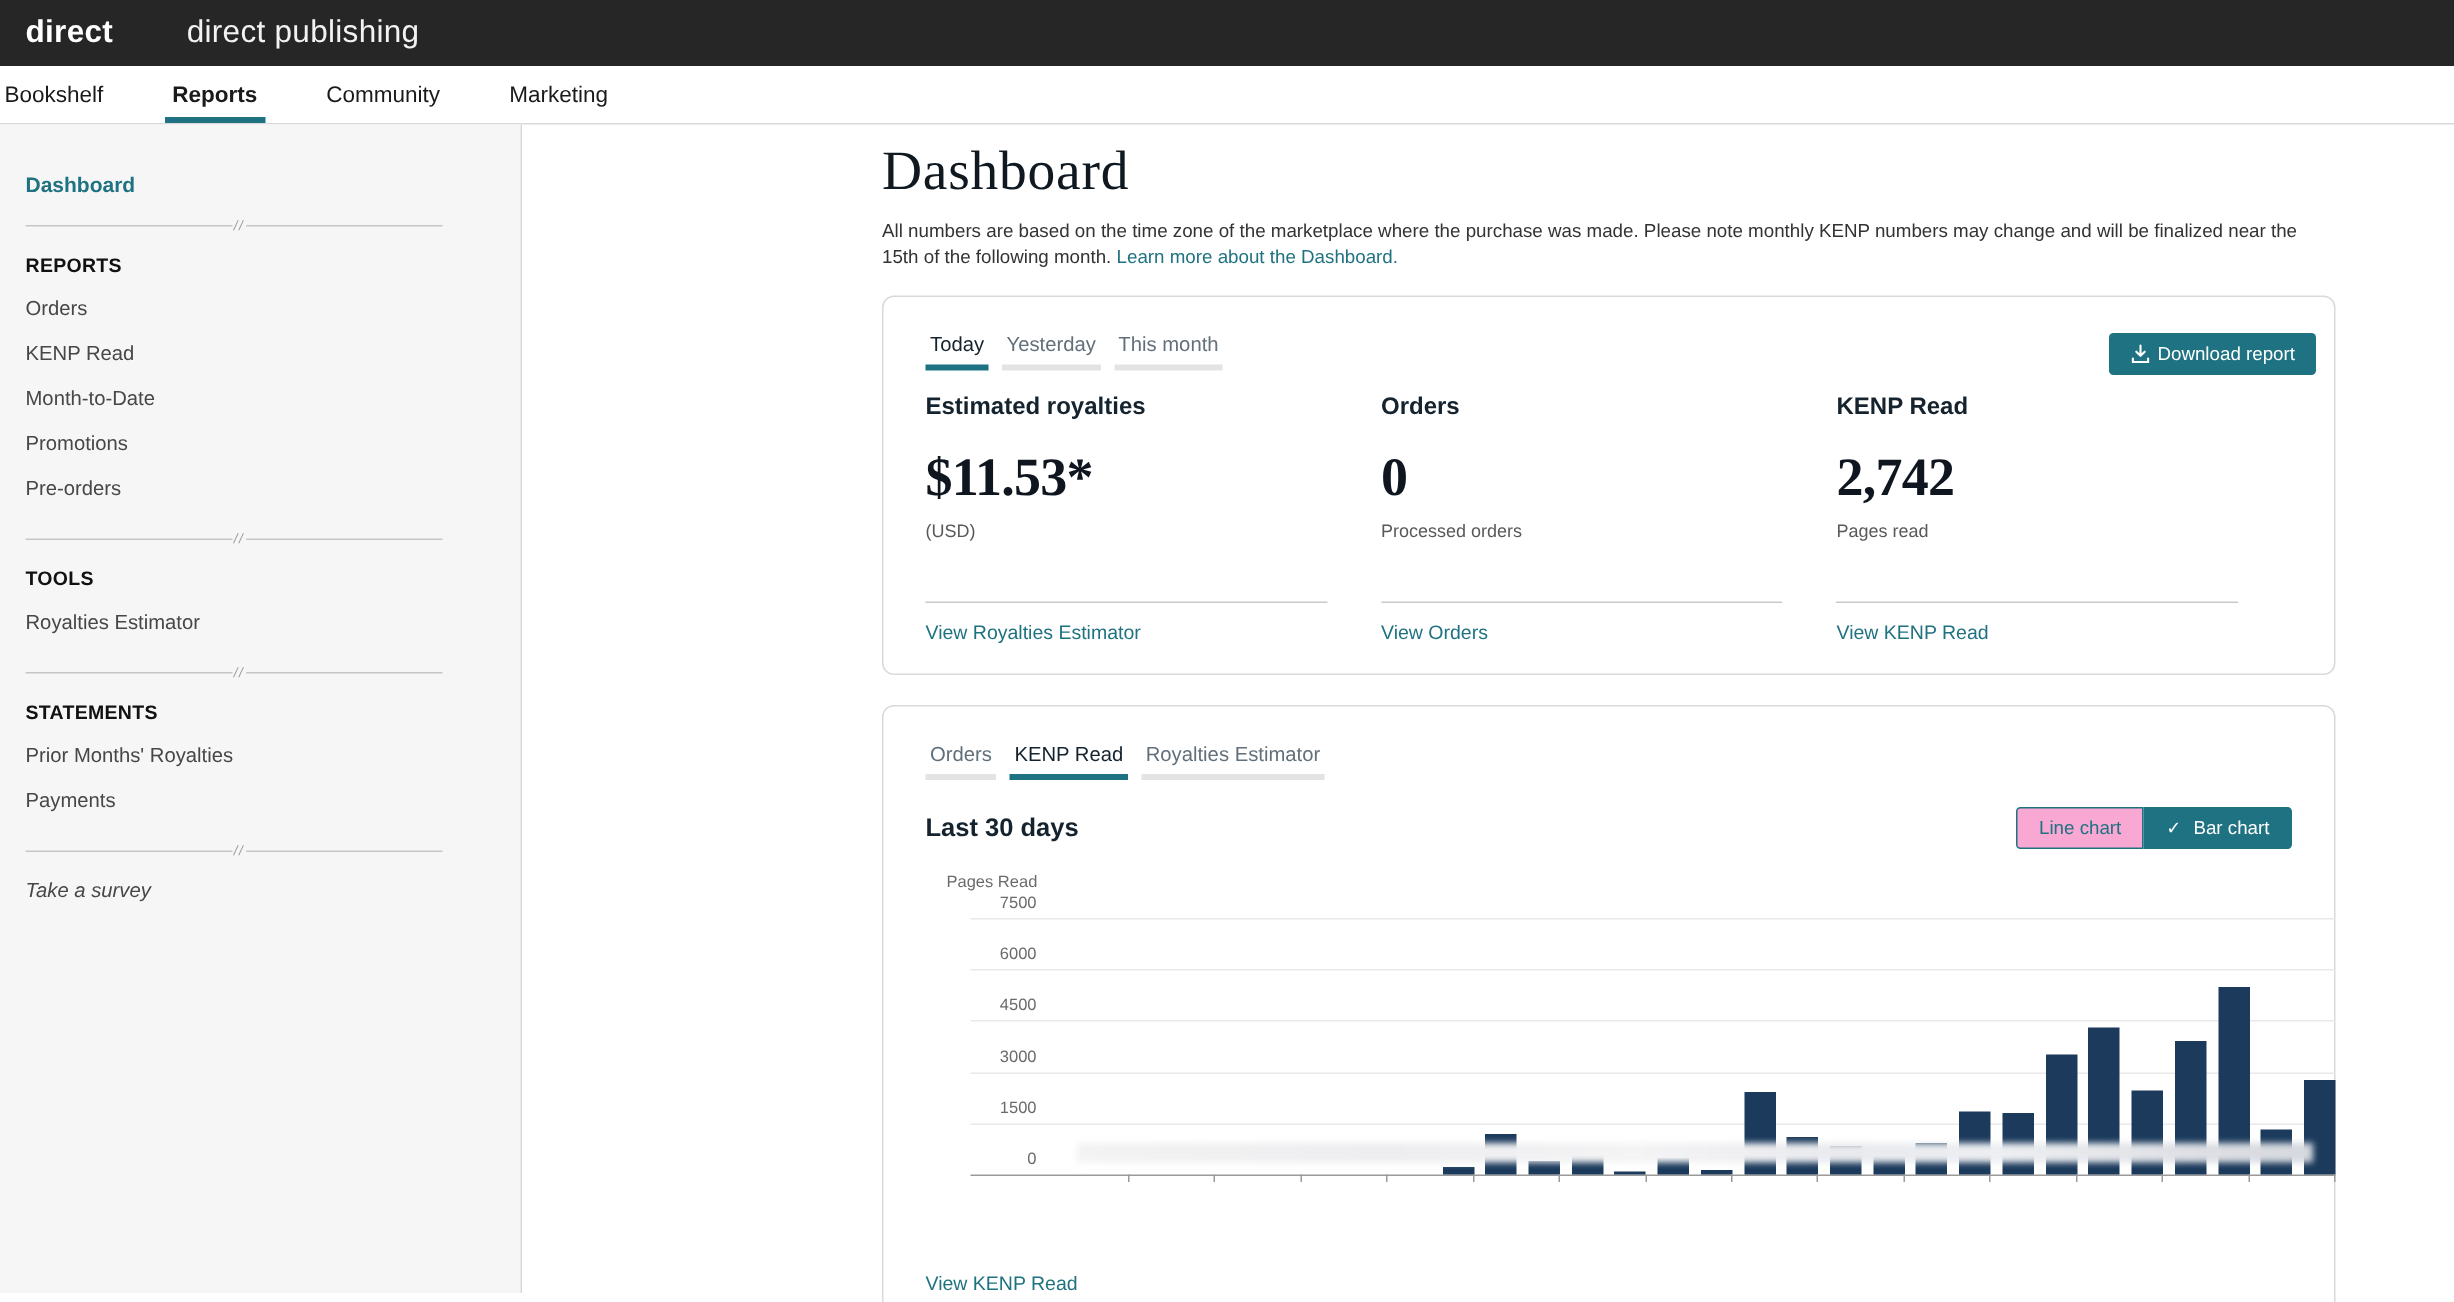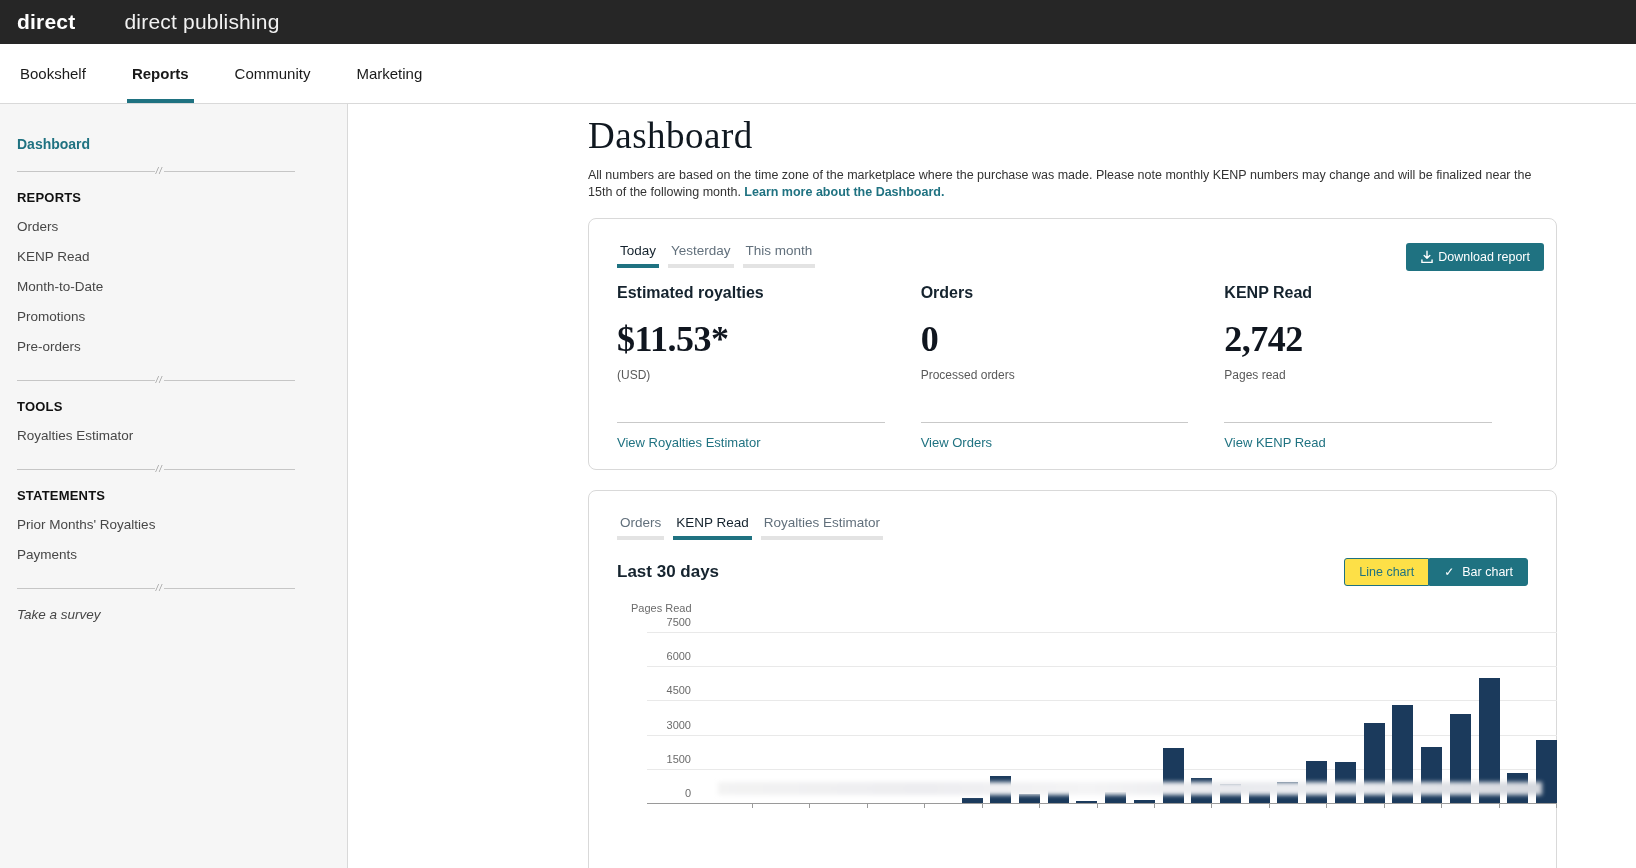--- a/index.html
+++ b/index.html
@@ -6,22 +6,22 @@
   html,body { width:1636px; height:868px; overflow:hidden; background:#fff;
     font-family:"Liberation Sans", sans-serif; }
 
   
   .appbar { height:44px; background:#262626; display:flex; align-items:center; padding-left:17px; }
   .logo { color:#fff; font-size:21px; letter-spacing:.2px; }
   .logo b { font-weight:bold; }
   .logo span { font-weight:300; color:#f2f2f2;margin-left:43px; }
 
   
-  .primary-nav { height:60px; background:#fff; border-bottom:1px solid #d9d9d9;
-    display:flex; align-items:stretch; padding-left:17px; }
+  .primary-nav { height:39px; background:#fff; border-bottom:1px solid #d9d9d9;
+    display:flex; align-items:stretch; }
   .nav-item { position:relative; display:flex; align-items:center; padding:0 3px;
     margin-right:40px; font-size:15px; color:#1a1a1a; cursor:pointer; }
   .nav-item.active { font-weight:bold; }
   .nav-item.active::after { content:""; position:absolute; left:-2px; right:-2px; bottom:0;
     height:4px; background:var(--accent); }
 
   :root { --accent:#1f7281; --bar:#1b3a5c; --ink:#13202e; --grayline:#d9d9d9; }
 
   
   .page-body { display:flex; height:779px; }
@@ -36,21 +36,21 @@
   .sb-divider::after  { content:""; flex:1; border-top:1px solid #c6c6c6; }
   .sb-divider .slashes { font-size:9px; font-style:italic; padding:0 1px; letter-spacing:1px; color:#9a9a9a; }
   .sb-head { font-size:13px; font-weight:bold; color:#111; margin:10px 0 6px 0; letter-spacing:.2px; }
   .sb-item { font-size:13.5px; color:#474747; padding:7.5px 0; cursor:pointer; }
   .sb-survey { font-size:13.5px; color:#474747; margin-top:9px; cursor:pointer;font-style:italic; }
 
   
   .page-title { font-family:"Liberation Serif", serif; font-size:37px; color:#101820;
     font-weight:normal; letter-spacing:.5px; }
   .page-desc { margin-top:10px; font-size:12.5px; color:#333; width:948px; line-height:17px; }
-  .learn-link { color:var(--accent); font-weight:bold; cursor:pointer; }
+  .learn-link { color:var(--accent); font-weight:normal; cursor:pointer; }
 
   
   .card { width:969px; border:1px solid #d9d9d9; border-radius:8px; background:#fff;
     padding:20px 28px 18px 28px; position:relative; }
   .card.summary { margin-top:17px; }
   .card.chart { margin-top:20px; }
 
   .tabs { display:flex; }
   .tab { position:relative; font-size:13.5px; color:#62707c; padding:4px 3px 10px 3px;
     margin-right:9px; cursor:pointer; }
@@ -70,21 +70,21 @@
     color:#10161f; margin-top:16px; letter-spacing:-.5px; }
   .kpi-sub { font-size:12px; color:#595959; margin-top:8px; }
   .kpi-col hr { border:none; border-top:1px solid #c9c9c9; margin:40px 36px 0 0; }
   .kpi-link { display:inline-block; margin-top:12px; font-size:13px; color:var(--accent); cursor:pointer; }
 
   
   .chart-head-row { display:flex; align-items:center; justify-content:space-between; margin-top:18px; }
   .chart-heading { font-size:17px; font-weight:bold; color:#15232e; }
   .toggle-group { display:flex; }
   .toggle-btn { height:28px; font-size:12.5px; display:flex; align-items:center; padding:0 14px; cursor:pointer; }
-  .toggle-btn.line { background:#fde047; color:var(--accent); border:1px solid var(--accent);
+  .toggle-btn.line { background:#f9a8d4; color:var(--accent); border:1px solid var(--accent);
     border-radius:3px 0 0 3px; }
   .toggle-btn.bar { background:var(--accent); color:#fff; border:1px solid var(--accent);
     border-radius:0 3px 3px 0; gap:8px; }
   .toggle-btn .check { font-size:12px; }
 
   .chart-area { position:relative; margin:16px 0 0 14px; height:240px; }
   .y-axis-label { font-size:11px; color:#6b6b6b; position:absolute; left:0; top:0; }
   .plot { position:absolute; left:16px; top:30px; width:910px; height:171px; }
   .gridline { position:absolute; left:0; right:0; height:1px; background:#e9e9e9; }
   .gridline.zero { background:#9a9a9a; }

